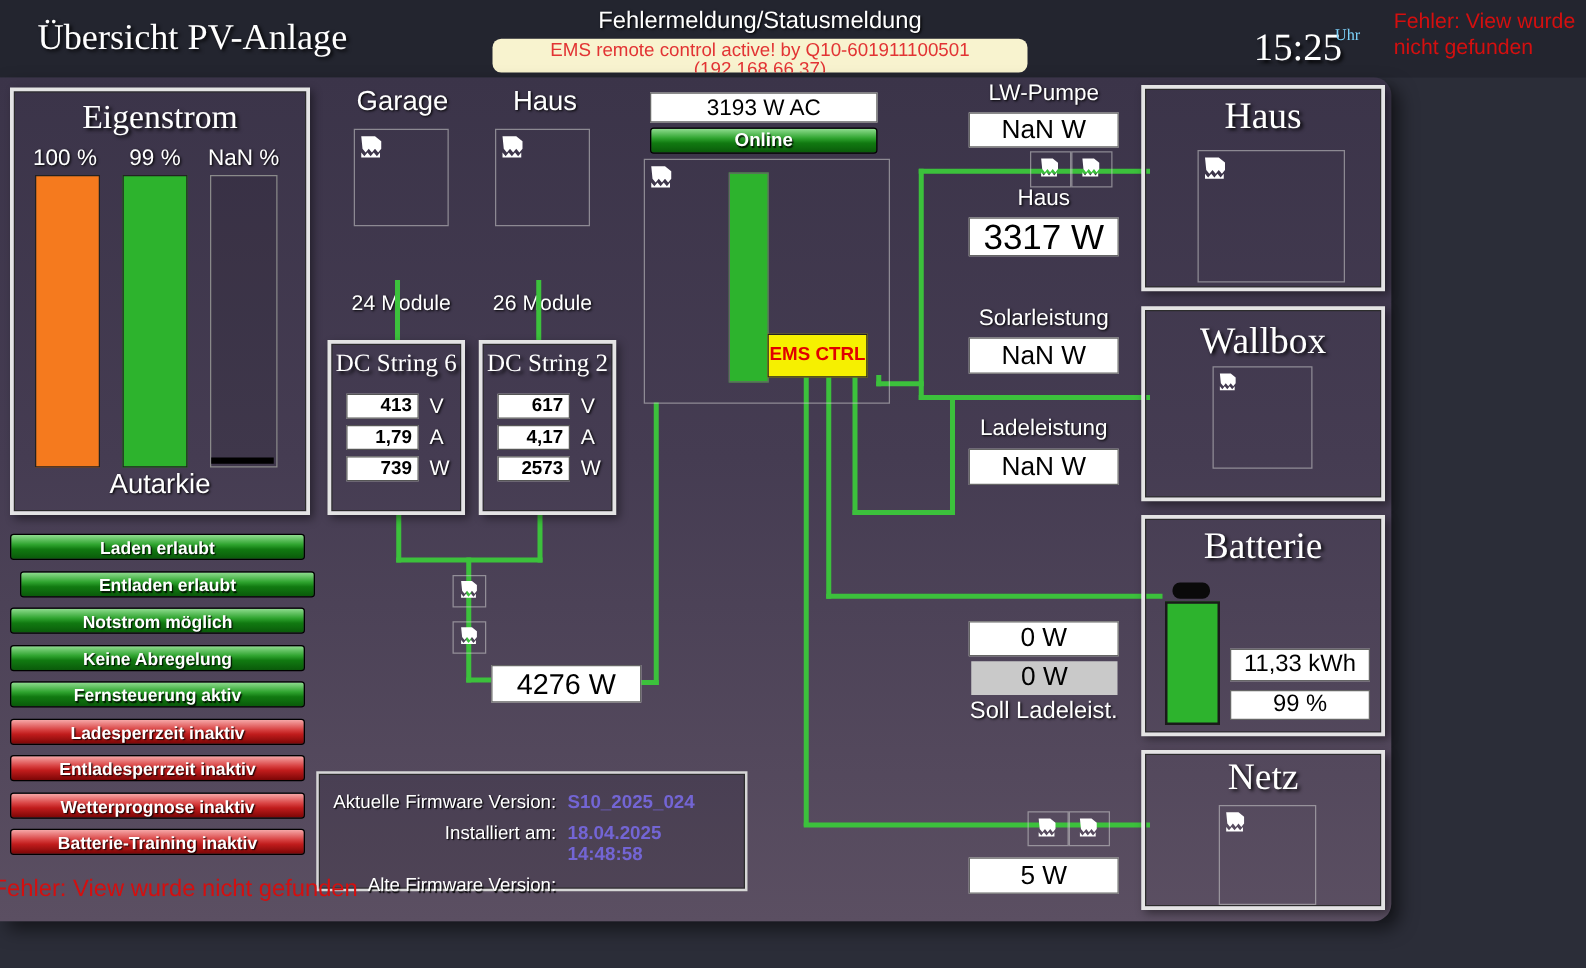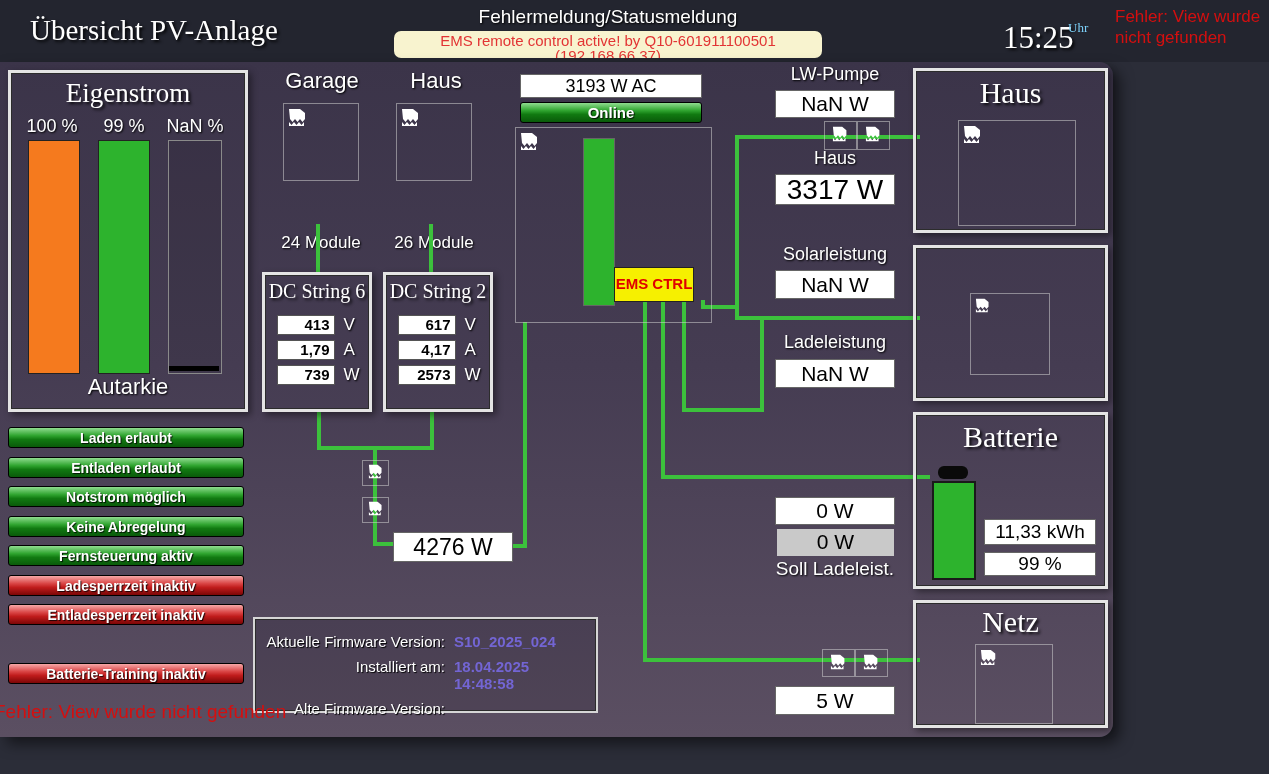--- a/index.html
+++ b/index.html
@@ -96,26 +96,27 @@
   <div class="abs lbl" style="left:20px;top:116px;width:64px;">100 %</div>
   <div class="abs lbl" style="left:92px;top:116px;width:64px;">99 %</div>
   <div class="abs lbl" style="left:166px;top:116px;width:58px;height:22px;overflow:hidden;">NaN %</div>
   <div class="abs z2" style="left:28px;top:140px;width:50px;height:232px;background:#f57a1e;border:1px solid #222;"></div>
   <div class="abs z2" style="left:98px;top:140px;width:50px;height:232px;background:#2db32d;border:1px solid #222;"></div>
   <div class="abs z2" style="left:168px;top:140px;width:52px;height:232px;border:1px solid #8a8a8a;background:rgba(0,0,0,.08);"></div>
   <div class="abs z2" style="left:169px;top:366px;width:50px;height:5px;background:#000;"></div>
   <div class="abs lbl" style="left:53px;top:374px;width:150px;font-size:22px;">Autarkie</div>
 
   <div class="abs pill pill-green" style="left:8px;top:427px;width:236px;height:21px;">Laden erlaubt</div>
-  <div class="abs pill pill-green" style="left:8px;top:457px;width:236px;height:21px;">Entladen erlaubt</div>
+  <div class="abs pill pill-green" style="left:16px;top:457px;width:236px;height:21px;">Entladen erlaubt</div>
   <div class="abs pill pill-green" style="left:8px;top:486px;width:236px;height:21px;">Notstrom möglich</div>
   <div class="abs pill pill-green" style="left:8px;top:516px;width:236px;height:21px;">Keine Abregelung</div>
   <div class="abs pill pill-green" style="left:8px;top:545px;width:236px;height:21px;">Fernsteuerung aktiv</div>
   <div class="abs pill pill-red" style="left:8px;top:575px;width:236px;height:21px;">Ladesperrzeit inaktiv</div>
   <div class="abs pill pill-red" style="left:8px;top:604px;width:236px;height:21px;">Entladesperrzeit inaktiv</div>
+  <div class="abs pill pill-red" style="left:8px;top:634px;width:236px;height:21px;">Wetterprognose inaktiv</div>
   <div class="abs pill pill-red" style="left:8px;top:663px;width:236px;height:21px;">Batterie-Training inaktiv</div>
   <div class="abs err-bottom">Fehler: View wurde nicht gefunden</div>
 
   <div class="abs lbl" style="left:277px;top:68px;width:90px;font-size:22px;">Garage</div>
   <div class="abs thinbox z2" style="left:283px;top:103px;width:76px;height:78px;">
     <svg class="bimg" style="margin:4px" viewBox="0 0 20 19">
         <path fill="#fff" d="M1 1h11l5 4v6l-2.5 3-2.5-3-2.5 3-2.5-3-2.5 3-2.5-3z"></path>
         <path fill="#fff" d="M1 14l2.5 3 2.5-3 2.5 3 2.5-3 2.5 3 2.5-3v4H1z"></path>
       </svg>
   </div>
@@ -232,20 +233,21 @@
     <div class="serif-title" style="font-size:30px;margin-top:5px;">Haus</div>
     <div class="thinbox" style="position:absolute;left:42px;top:49px;width:118px;height:106px;">
       <svg class="bimg" style="margin:4px" viewBox="0 0 20 19">
           <path fill="#fff" d="M1 1h11l5 4v6l-2.5 3-2.5-3-2.5 3-2.5-3-2.5 3-2.5-3z"></path>
           <path fill="#fff" d="M1 14l2.5 3 2.5-3 2.5 3 2.5-3 2.5 3 2.5-3v4H1z"></path>
         </svg>
     </div>
   </div>
 
   <div class="abs frame z2" style="left:913px;top:245px;width:195px;height:156px;">
+    <div class="serif-title" style="font-size:30px;margin-top:8px;">Wallbox</div>
     <div class="thinbox" style="position:absolute;left:54px;top:45px;width:80px;height:82px;">
       <svg class="bimg" style="margin:4px;width:16px;height:15px;" viewBox="0 0 20 19">
           <path fill="#fff" d="M1 1h11l5 4v6l-2.5 3-2.5-3-2.5 3-2.5-3-2.5 3-2.5-3z"></path>
           <path fill="#fff" d="M1 14l2.5 3 2.5-3 2.5 3 2.5-3 2.5 3 2.5-3v4H1z"></path>
         </svg>
     </div>
   </div>
 
   <div class="abs frame z2" style="left:913px;top:412px;width:195px;height:177px;">
     <div class="serif-title" style="font-size:30px;margin-top:5px;">Batterie</div>

